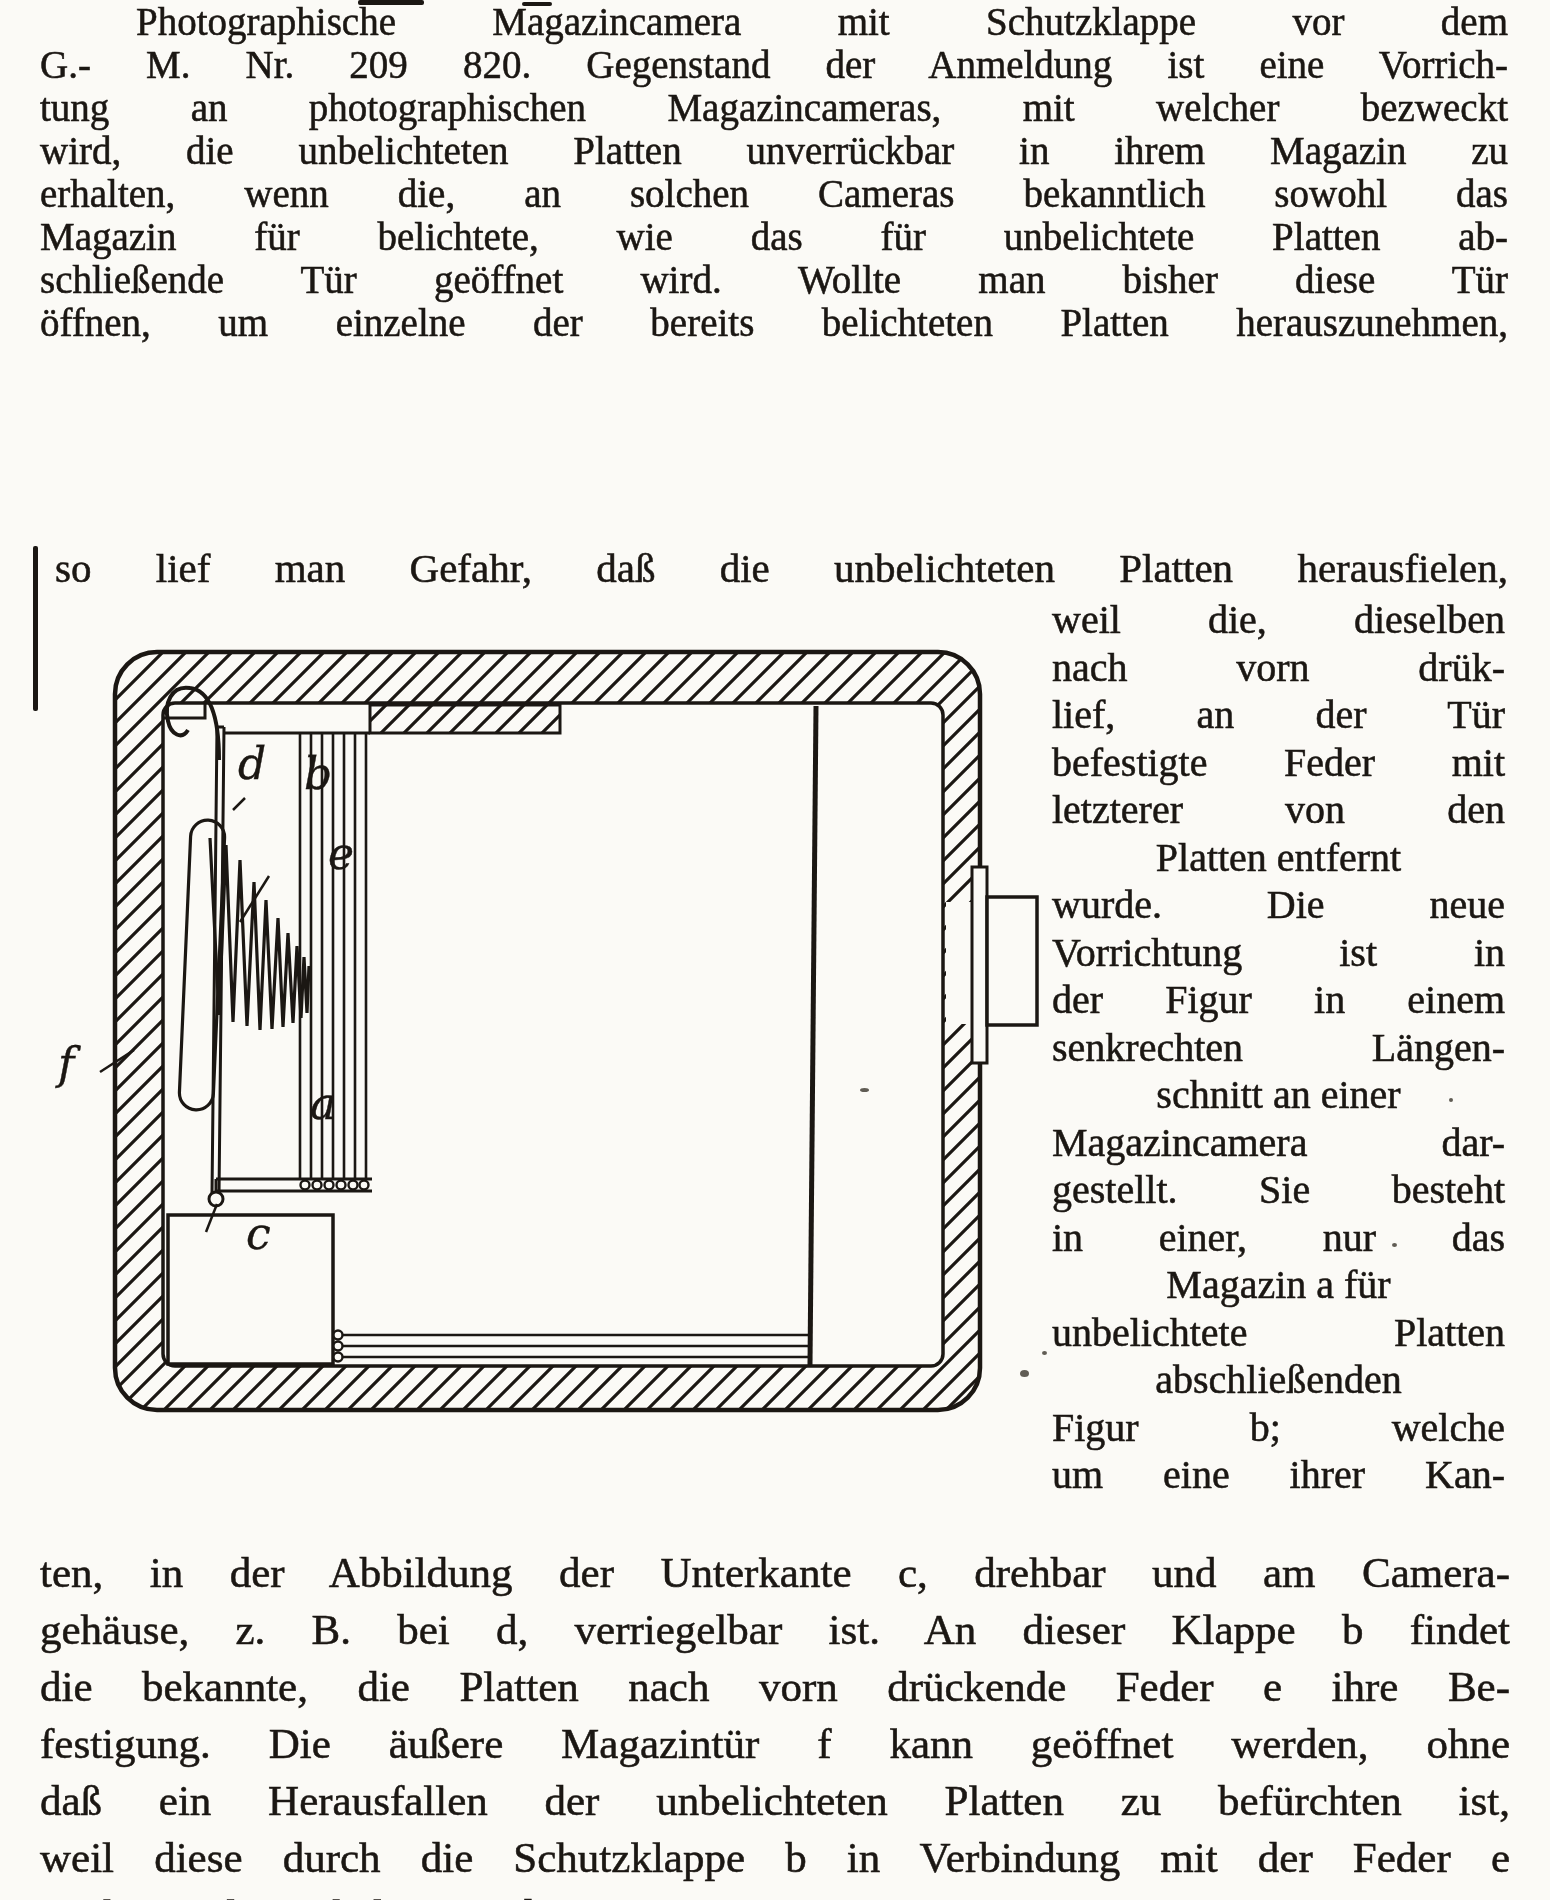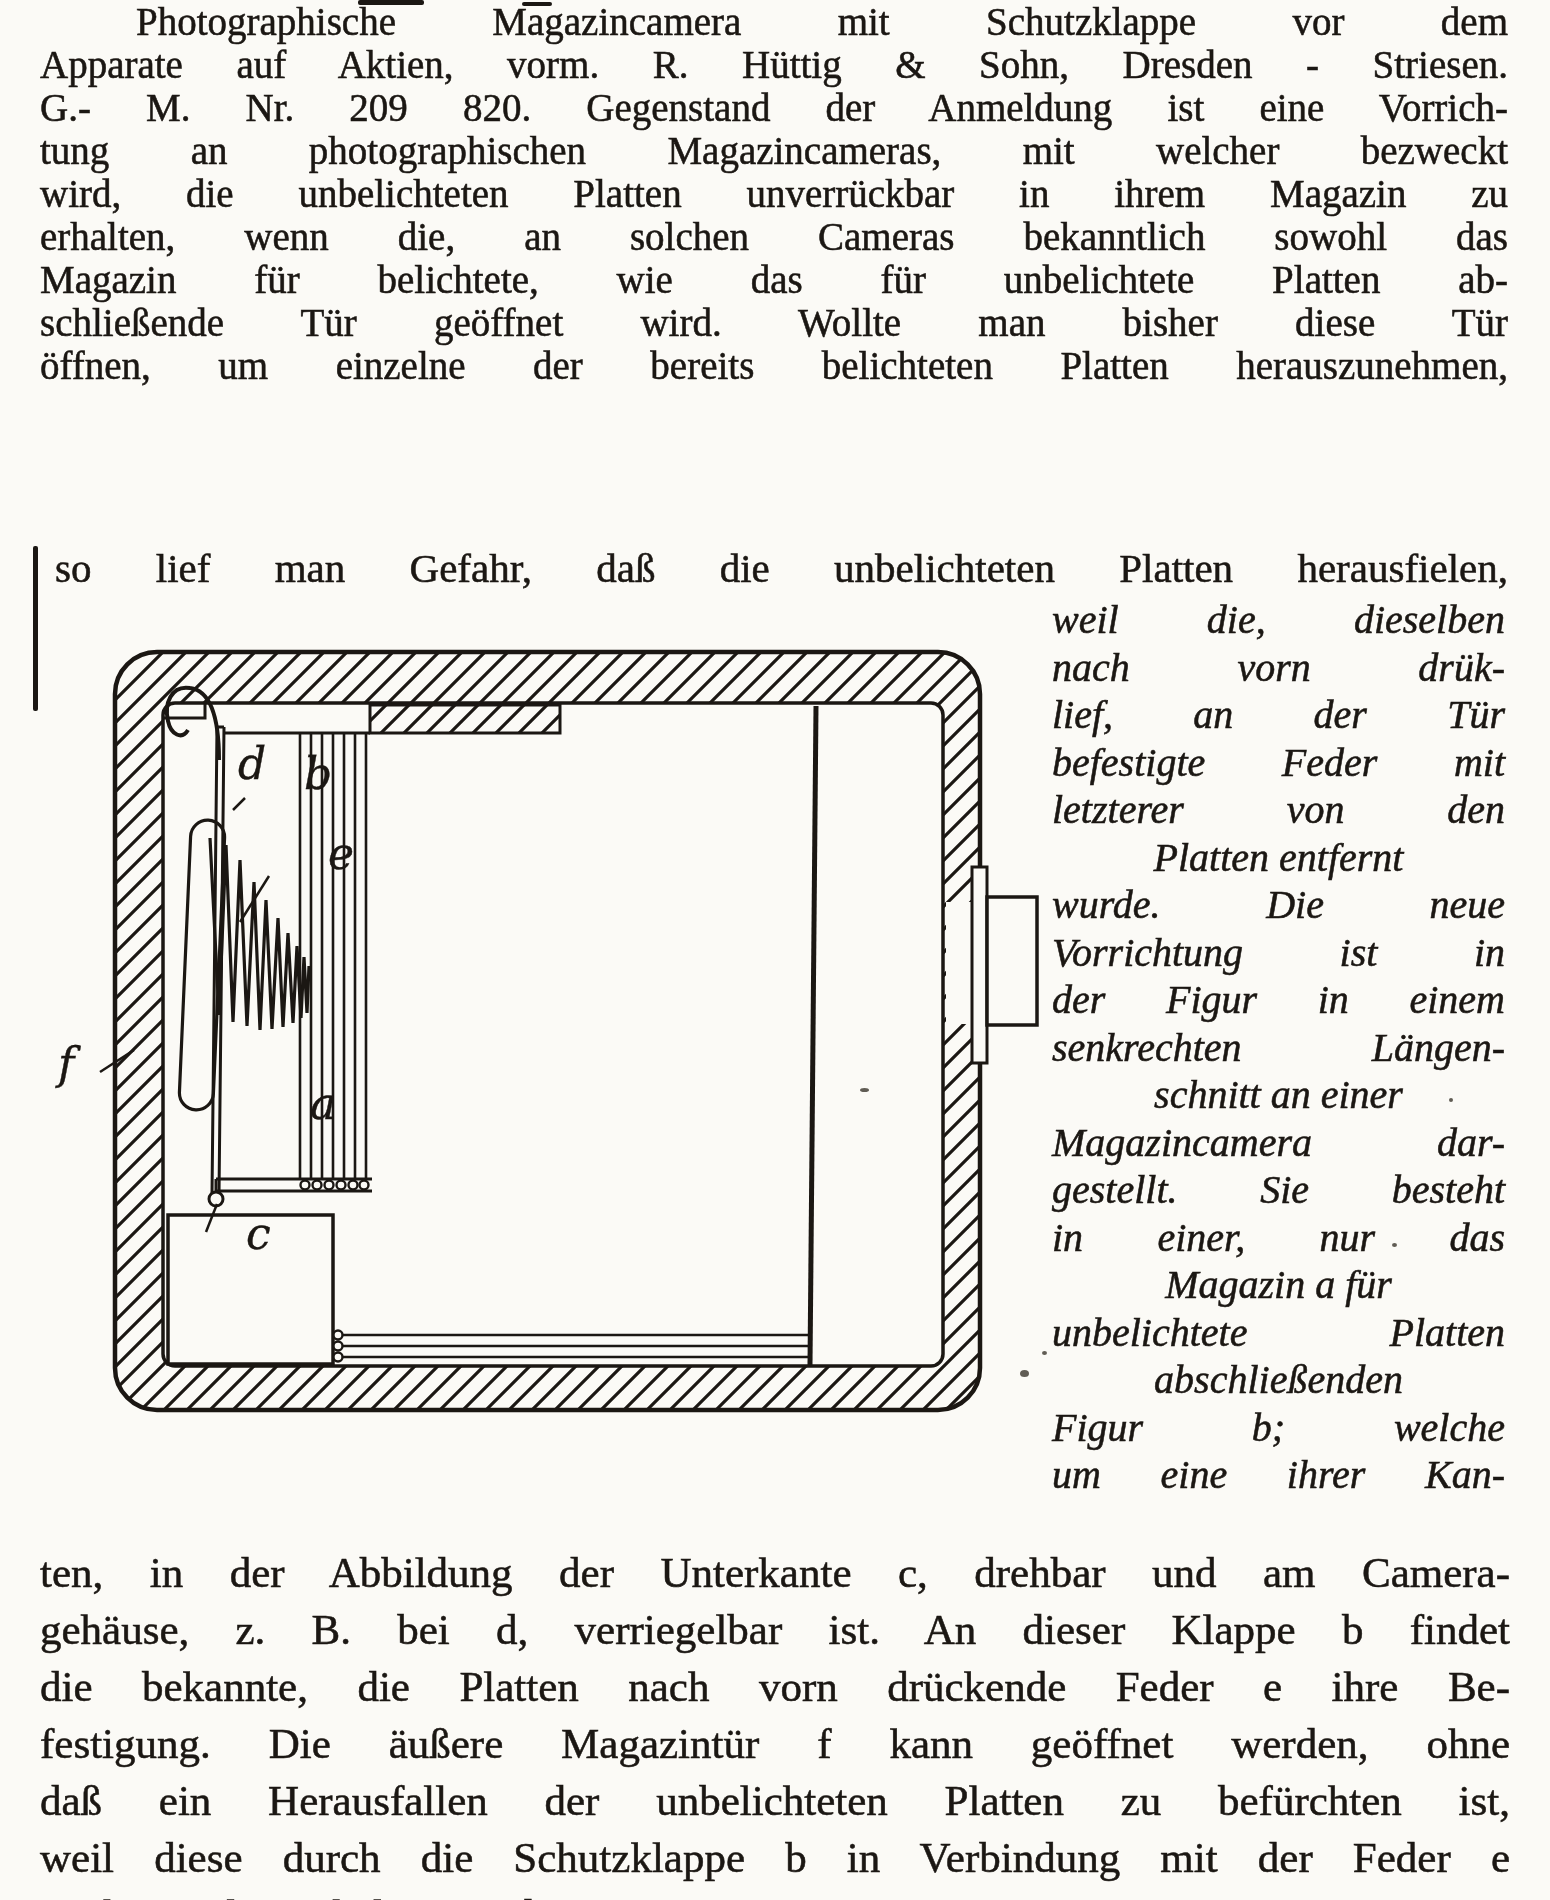--- a/index.html
+++ b/index.html
@@ -18,21 +18,21 @@
   
   .para-top{left:40px;top:0px;width:1468px;font-size:39px;line-height:43px;}
   .para-top .tl{text-align:justify;text-align-last:justify;white-space:normal;}
   .para-top .tl.indent{padding-left:96px;}
   
   .bridge{left:55px;top:543px;width:1453px;font-size:41px;line-height:50px;
           text-align:justify;text-align-last:justify;}
   .margin-bar{left:33px;top:546px;width:5px;height:165px;background:var(--ink);border-radius:2px;}
   .frag{background:var(--ink);border-radius:2px;}
   
-  .rcol{left:1052px;top:596px;width:453px;font-size:40px;line-height:47.5px;font-style:italic;}
+  .rcol{left:1052px;top:596px;width:453px;font-size:40px;line-height:47.5px;}
   .rcol .rl{text-align:justify;text-align-last:justify;}
   .rcol .rc{text-align:center;text-align-last:center;}
   
   .para-bot{left:40px;top:1544px;width:1470px;font-size:43px;line-height:57px;}
   .para-bot .bl{text-align:justify;text-align-last:justify;}
   .para-bot .bl.last{text-align-last:left;}
   
   .fig{left:70px;top:630px;width:980px;height:820px;}
   .fig svg{display:block;width:100%;height:100%;}
   .flabel{position:absolute;font-style:italic;font-size:44px;line-height:44px;
@@ -40,21 +40,20 @@
   .speck{position:absolute;background:#3a342c;border-radius:50%;opacity:.8;}
 </style>
 </head>
 <body>
 
 <div class="abs frag" style="left:358px;top:0;width:66px;height:5px;"></div>
 <div class="abs frag" style="left:522px;top:2px;width:30px;height:4px;"></div>
 
 <div class="abs para-top">
   <div class="tl indent">Photographische Magazincamera mit Schutzklappe vor dem</div>
-  <div class="tl">Apparate auf Aktien, vorm. R. Hüttig &amp; Sohn, Dresden - Striesen.</div>
   <div class="tl">G.- M. Nr. 209 820. Gegenstand der Anmeldung ist eine Vorrich-</div>
   <div class="tl">tung an photographischen Magazincameras, mit welcher bezweckt</div>
   <div class="tl">wird, die unbelichteten Platten unverrückbar in ihrem Magazin zu</div>
   <div class="tl">erhalten, wenn die, an solchen Cameras bekanntlich sowohl das</div>
   <div class="tl">Magazin für belichtete, wie das für unbelichtete Platten ab-</div>
   <div class="tl">schließende Tür geöffnet wird. Wollte man bisher diese Tür</div>
   <div class="tl">öffnen, um einzelne der bereits belichteten Platten herauszunehmen,</div>
 </div>
 
 <div class="abs margin-bar"></div>

